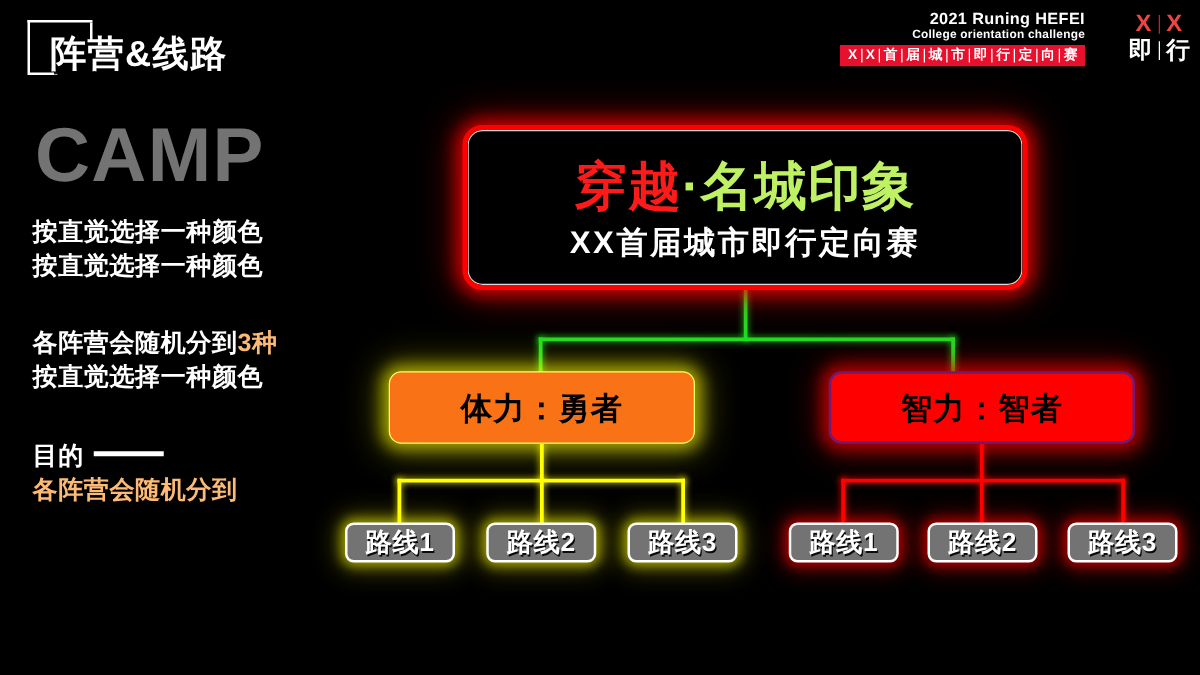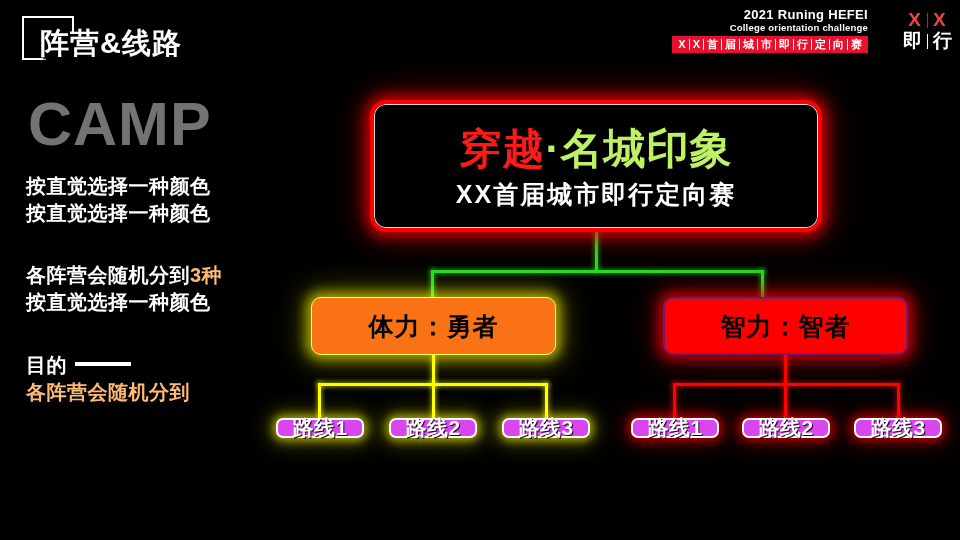--- a/index.html
+++ b/index.html
@@ -258,23 +258,24 @@
     font-size: 25px;
     font-weight: bold;
     letter-spacing: 1px;
     white-space: nowrap;
   }
 
   
   .route {
     top: 418px;
     width: 88px;
-    height: 20px;
+    height: 32px;
     border-radius: 7px;
-    background: #d946ef;
+    background: #737373;
+    justify-content: flex-end;
   }
   .route-label {
     color: #ffffff;
     font-size: 21px;
     font-weight: bold;
     letter-spacing: 0.5px;
     text-shadow: 1px 1px 0 rgba(0,0,0,0.9);
     white-space: nowrap;
   }
   .route-y {

